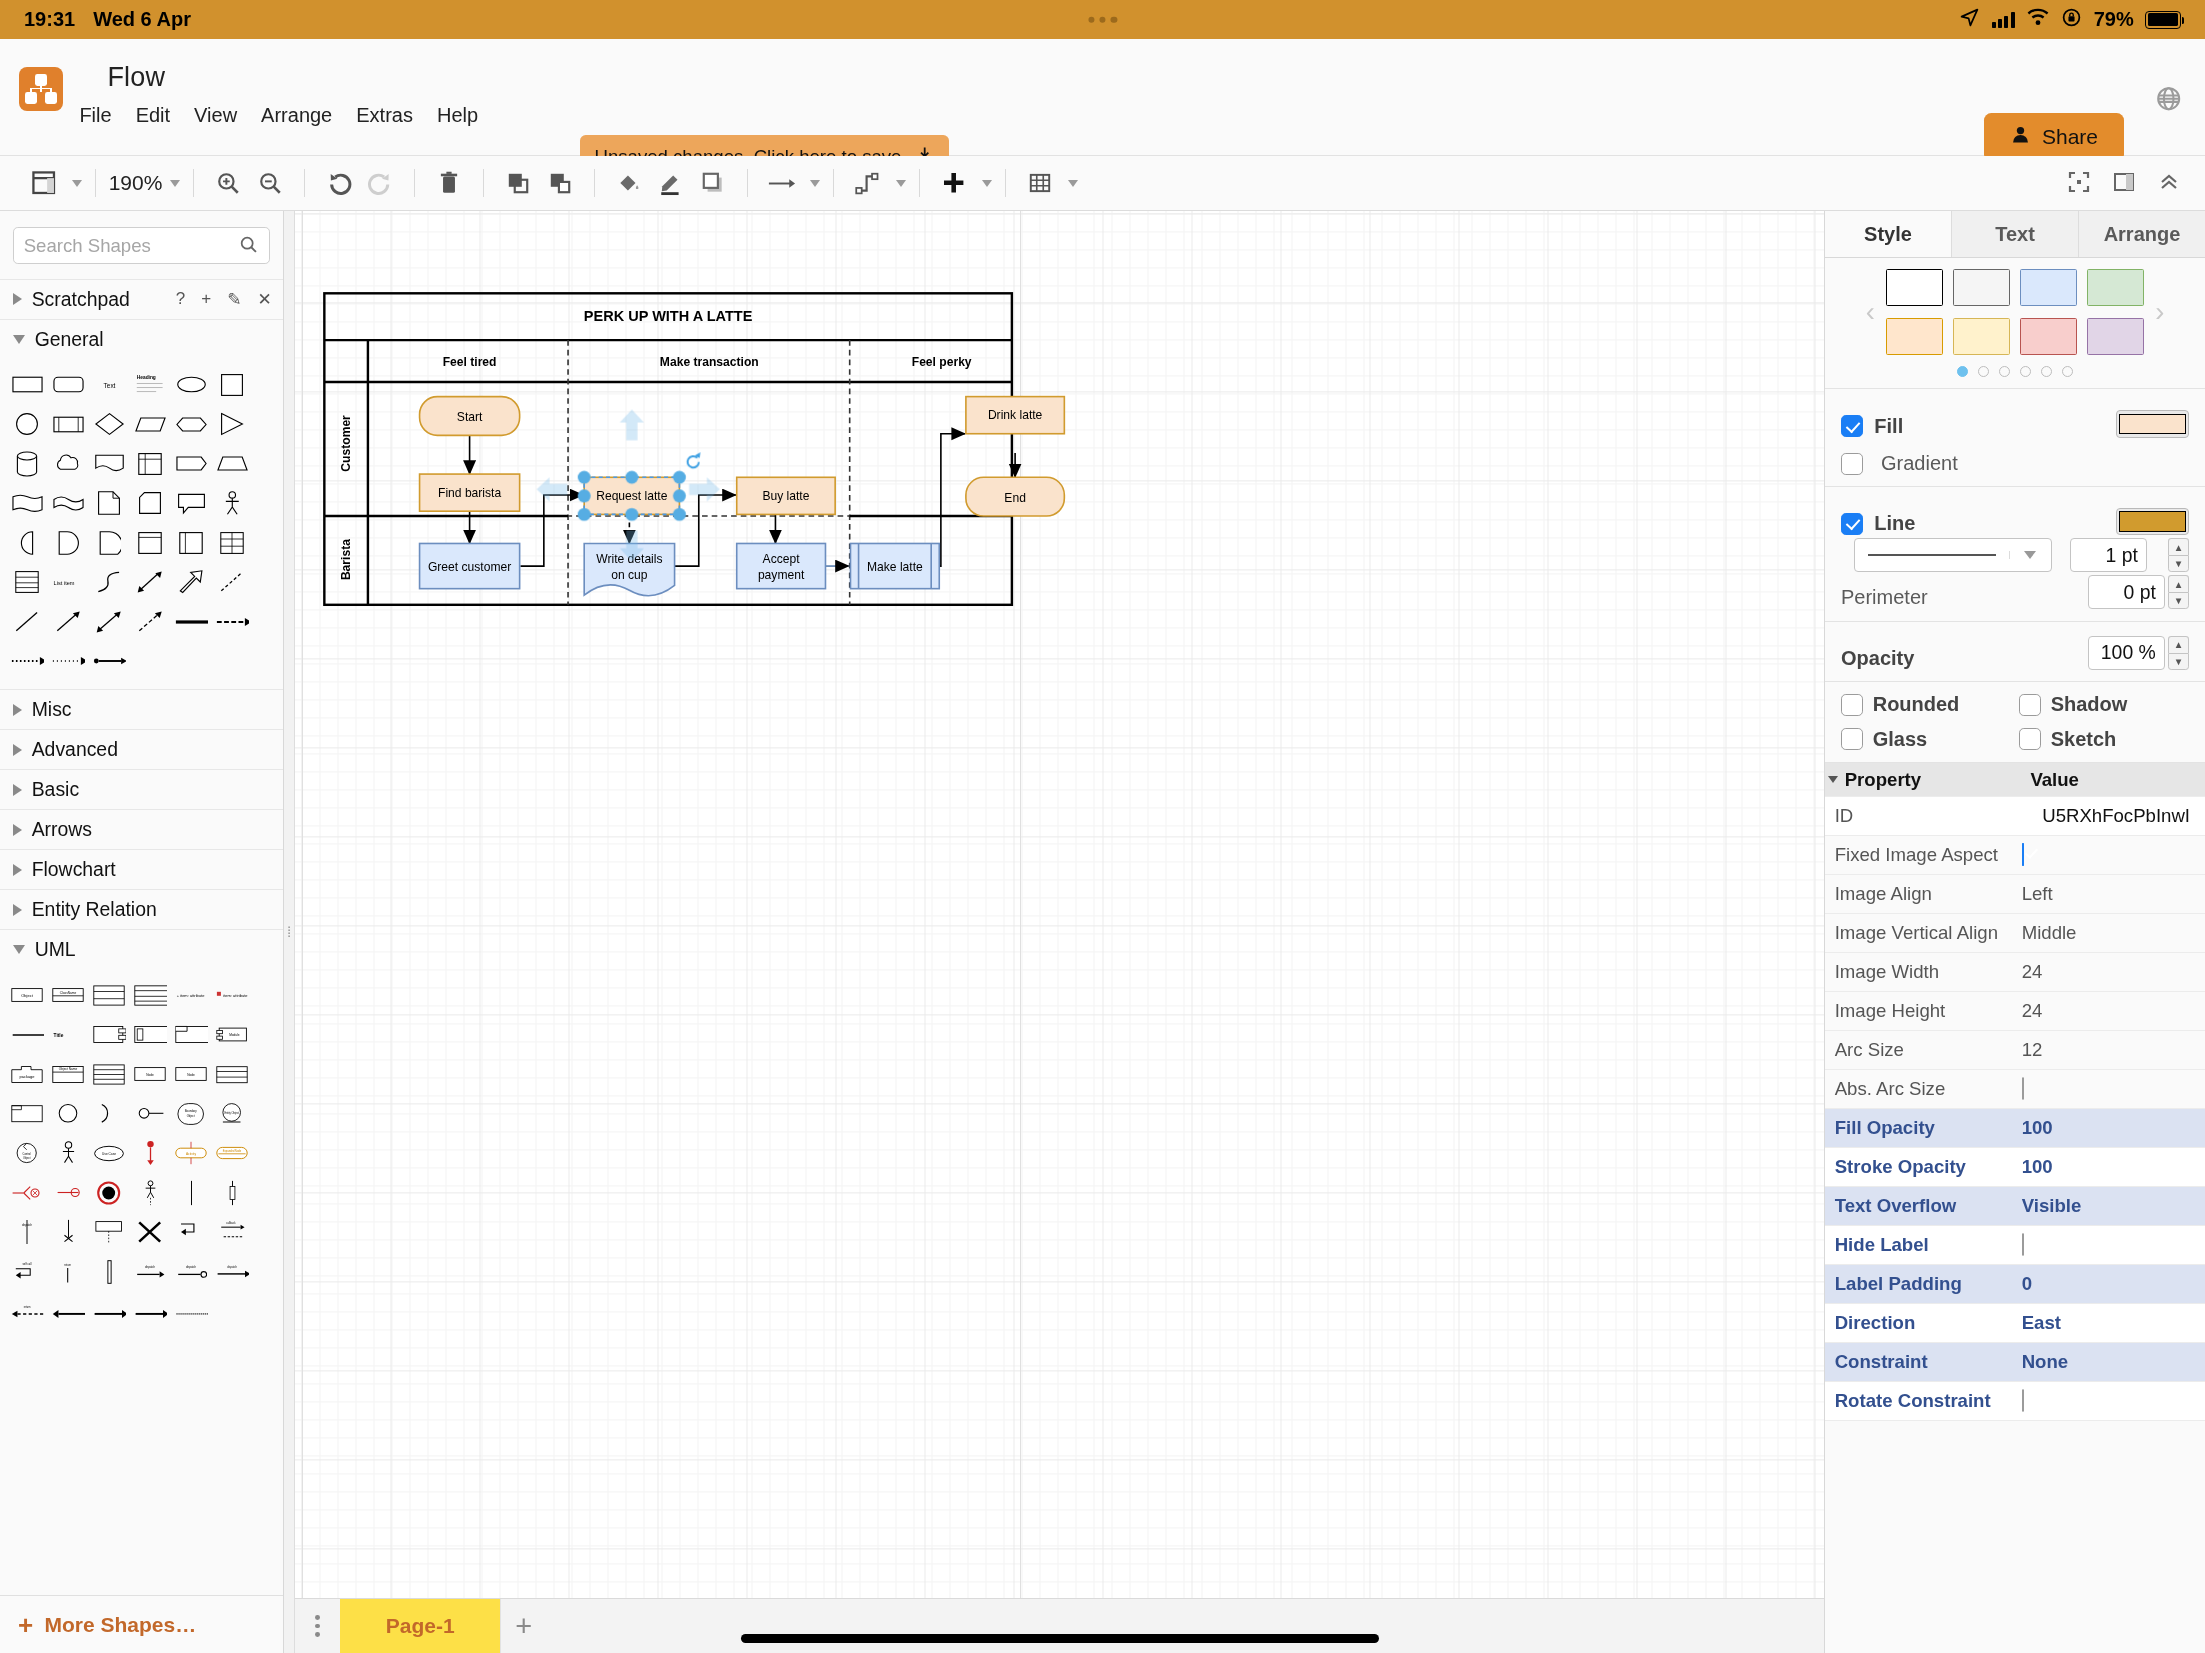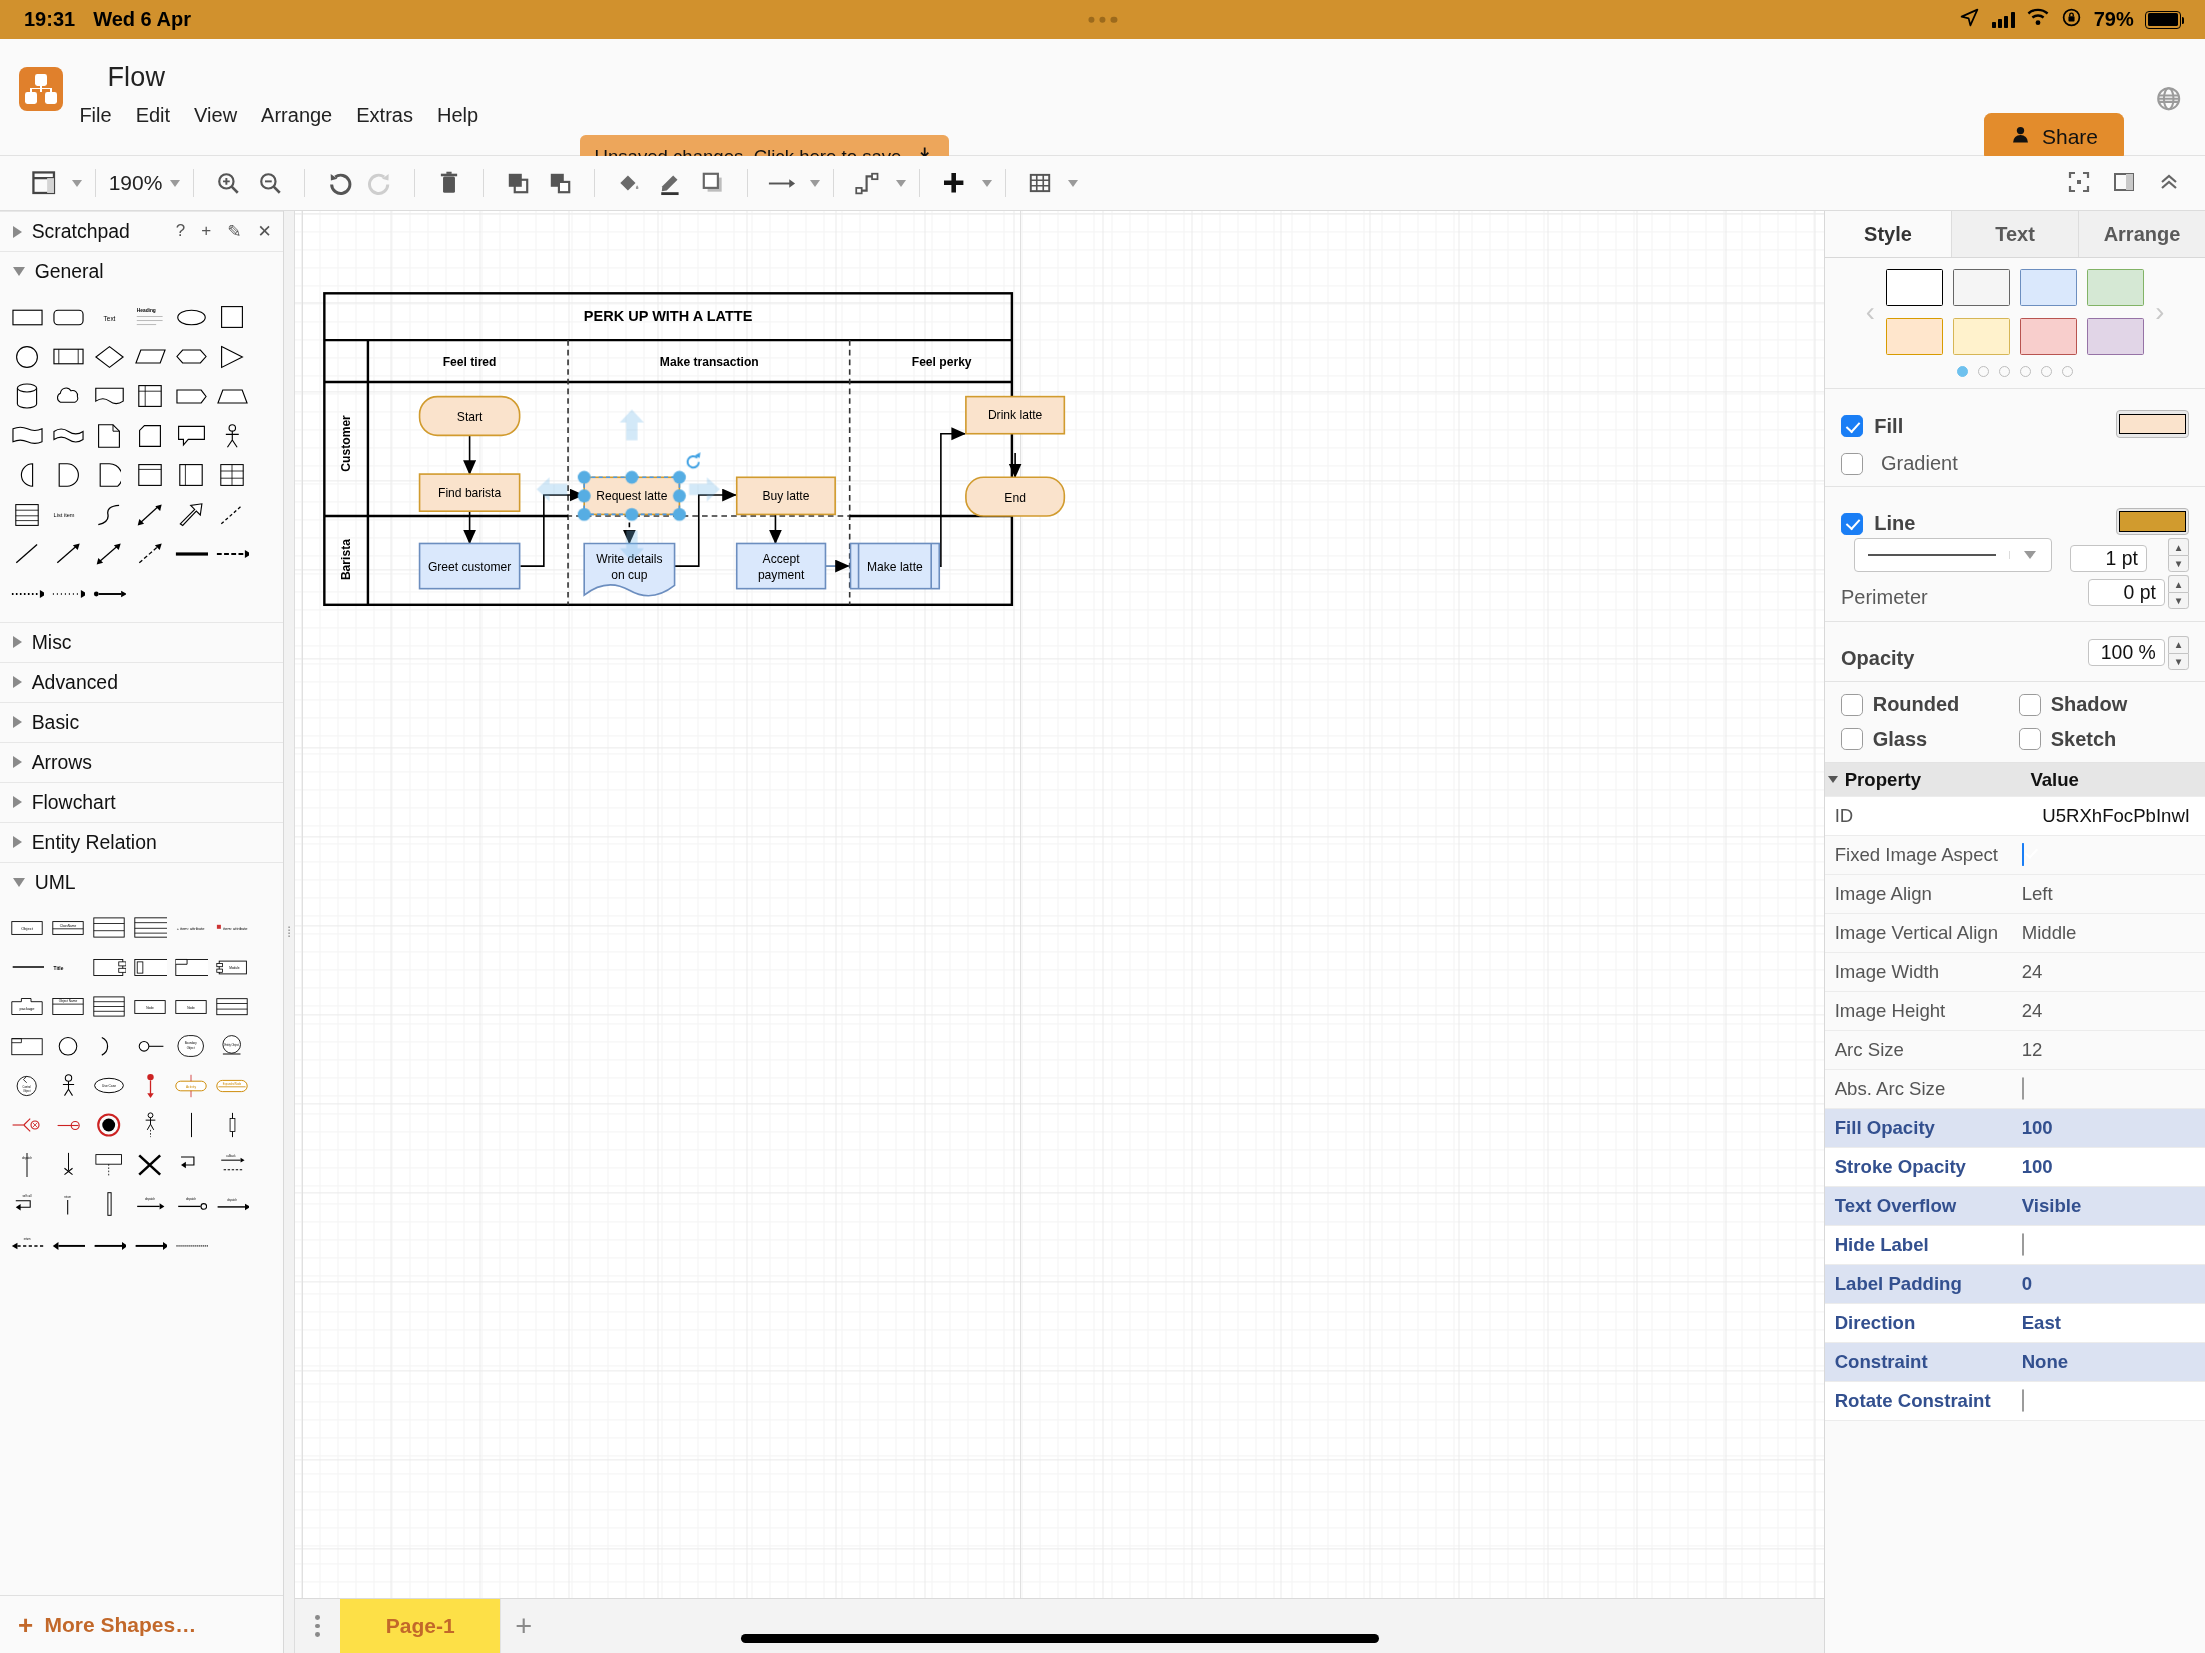--- a/index.html
+++ b/index.html
@@ -205,21 +205,21 @@
     background:#e9e9e9; padding: 2.4px; 
   }
   .colorbtn i { display:block; width:100%; height:100%; border:1.2px solid #000; }
   .linebox {
     flex:1; height: 34px; border:0.8px solid #c4c4c4; border-radius:4px; background:#fff;
     display:flex; align-items:center; margin-left: 13px;
   }
   .linebox .ln { flex:1; height:1.6px; background:#555; margin: 0 13px; }
   .linebox .dd { width:42px; border-left:0.8px solid #dcdcdc; display:flex; align-items:center; justify-content:center; }
   .numbox {
-    width: 77px; height: 27px; border:0.8px solid #c4c4c4; border-radius:4px; background:#fff;
+    width: 77px; height: 34px; border:0.8px solid #c4c4c4; border-radius:4px; background:#fff;
     display:flex; align-items:center; justify-content:flex-end; padding-right:8px;
     font-size:19.4px; color:#111;
   }
   .spin { display:flex; flex-direction:column; margin-left:3.2px; }
   .spin i {
     width:21px; height:17px; border:0.8px solid #c4c4c4; background:#f4f4f4;
     display:flex; align-items:center; justify-content:center; font-size:9.7px; color:#555;
   }
   .spin i:first-child { border-radius:3.2px 3.2px 0 0; border-bottom:none; }
   .spin i:last-child { border-radius:0 0 3.2px 3.2px; }
@@ -477,20 +477,31 @@
       <svg width="24" height="24" viewBox="0 0 24 24">
         <path d="M5 12 L12 6 L19 12 M5 18 L12 12 L19 18" fill="none" stroke="#666" stroke-width="2.2"></path>
       </svg>
     </span>
   </div>
 </div>
 
 <div class="main">
 
   <div class="shapespanel">
+    <div class="searchwrap">
+      <div class="searchbox">
+        <input type="text" placeholder="Search Shapes" style="">
+        <span>
+          <svg width="21" height="21" viewBox="0 0 24 24">
+            <circle cx="10.5" cy="10.5" r="6.3" fill="none" stroke="#666" stroke-width="2"></circle>
+            <path d="M15.2 15.2 L20.5 20.5" stroke="#666" stroke-width="2.2"></path>
+          </svg>
+        </span>
+      </div>
+    </div>
 
     <div class="sp-scroll">
 
       <div class="section-hdr">
         <span class="tri-r"></span>
         <span>Scratchpad</span>
         <span class="scratch-tools">
           <span>?</span>
           <span>+</span>
           <span>✎</span>

